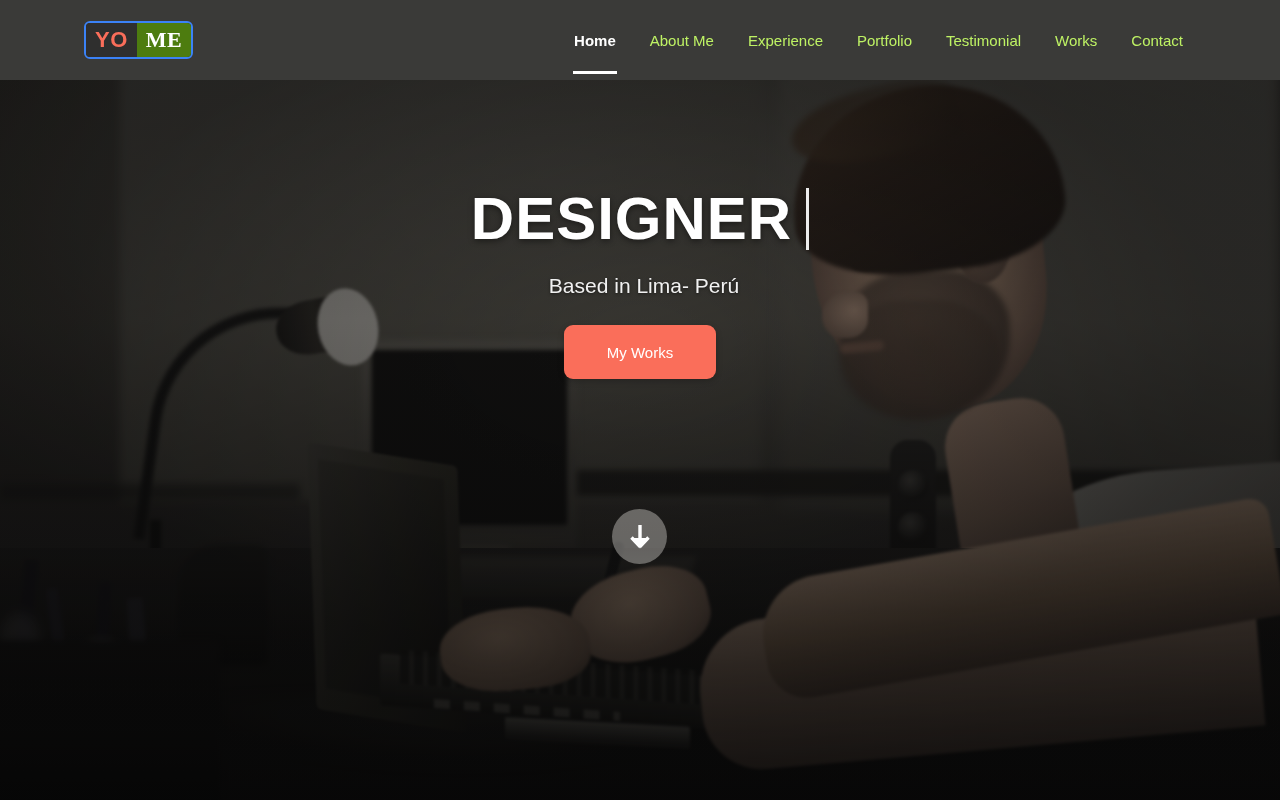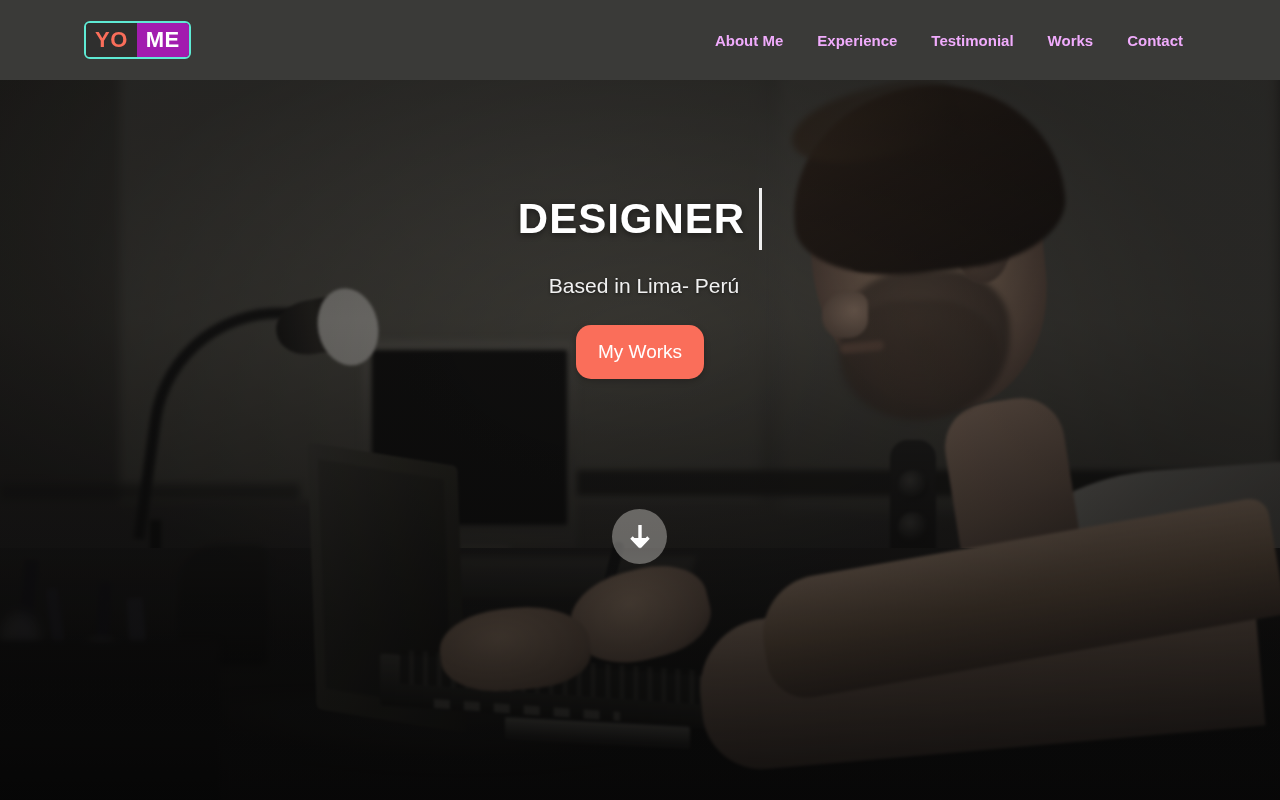--- a/index.html
+++ b/index.html
@@ -421,58 +421,57 @@
     display: flex;
     align-items: center;
   }
 
   .logo {
     position: absolute;
     left: 84px; top: 21px;
     display: flex;
     align-items: stretch;
     height: 38px;
-    border: 2px solid #5eead4;
+    border: 2px solid #3b82f6;
     border-radius: 6px;
     overflow: hidden;
     background: #2f2f2e;
   }
   .logo-yo, .logo-me {
     display: flex;
     align-items: center;
     justify-content: center;
     font-size: 22px;
     font-weight: bold;
     letter-spacing: .5px;
     line-height: 1;
     padding: 0 9px;
   }
   .logo-yo { color: #fa6e5a; background: #2f2f2e; }
-  .logo-me { color: #ffffff; background: #a21caf; }
+  .logo-me { color: #ffffff; background: #4d7c0f; font-family: Liberation Serif, serif; }
 
   .nav {
     position: absolute;
     right: 80px; top: 0;
     height: 80px;
     display: flex;
     align-items: center;
     gap: 0;
   }
   .nav-item {
     position: relative;
     height: 80px;
     display: flex;
     align-items: center;
     padding: 0 17px;
-    color: #f0abfc;
+    color: #bef264;
     font-size: 15px;
     text-decoration: none;
     white-space: nowrap;
     cursor: pointer;
-    font-weight: bold;
   }
   .nav-item.active { font-weight: bold; color: #ffffff; }
   .nav-item.active::after {
     content: "";
     position: absolute;
     left: 16px; right: 16px;
     bottom: 6px;
     height: 3px;
     background: #ffffff;
   }
@@ -495,21 +494,21 @@
     text-shadow: 0 1px 3px rgba(0,0,0,.5);
   }
   .hero-role-wrap {
     display: flex;
     align-items: center;
     margin-top: 16px;
     height: 74px;
   }
   .hero-role {
     color: #ffffff;
-    font-size: 42px;
+    font-size: 60px;
     font-weight: bold;
     letter-spacing: 1px;
     line-height: 1;
     text-shadow: 0 2px 6px rgba(0,0,0,.45);
   }
   .type-cursor {
     width: 3px;
     height: 62px;
     background: #ffffff;
     margin-left: 14px;
@@ -518,27 +517,27 @@
   .hero-location {
     margin-top: 18px;
     color: #f1f1f1;
     font-size: 21px;
     font-weight: normal;
     text-shadow: 0 1px 3px rgba(0,0,0,.5);
     margin-left: 8px;
   }
   .cta {
     margin-top: 27px;
-    width: 128px;
+    width: 152px;
     height: 54px;
     background: #fa6e5a;
     color: #ffffff;
-    font-size: 19px;
+    font-size: 15px;
     border: none;
-    border-radius: 15px;
+    border-radius: 9px;
     cursor: pointer;
     font-family: "Liberation Sans", sans-serif;
     box-shadow: 0 2px 6px rgba(0,0,0,.22);
   }
 
   .scroll-btn {
     position: absolute;
     left: 612px; top: 509px;
     width: 55px; height: 55px;
     border-radius: 50%;
@@ -626,22 +625,24 @@
   </div>
 
   <div class="header">
 
     <div class="logo">
       <span class="logo-yo">YO</span>
       <span class="logo-me">ME</span>
     </div>
 
     <nav class="nav">
+      <a class="nav-item active" href="#">Home</a>
       <a class="nav-item" href="#">About Me</a>
       <a class="nav-item" href="#">Experience</a>
+      <a class="nav-item" href="#">Portfolio</a>
       <a class="nav-item" href="#">Testimonial</a>
       <a class="nav-item" href="#">Works</a>
       <a class="nav-item" href="#">Contact</a>
     </nav>
 
   </div>
 
   <div class="hero-content">
 
     <div class="hero-role-wrap">

